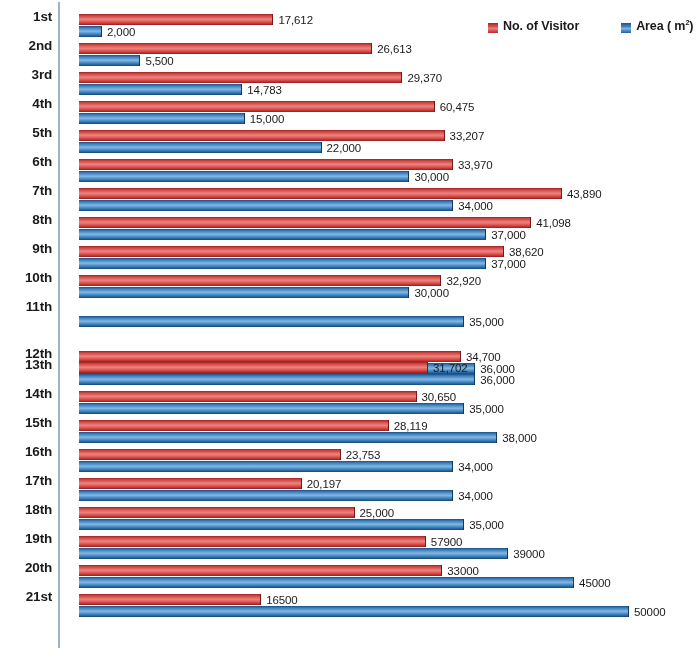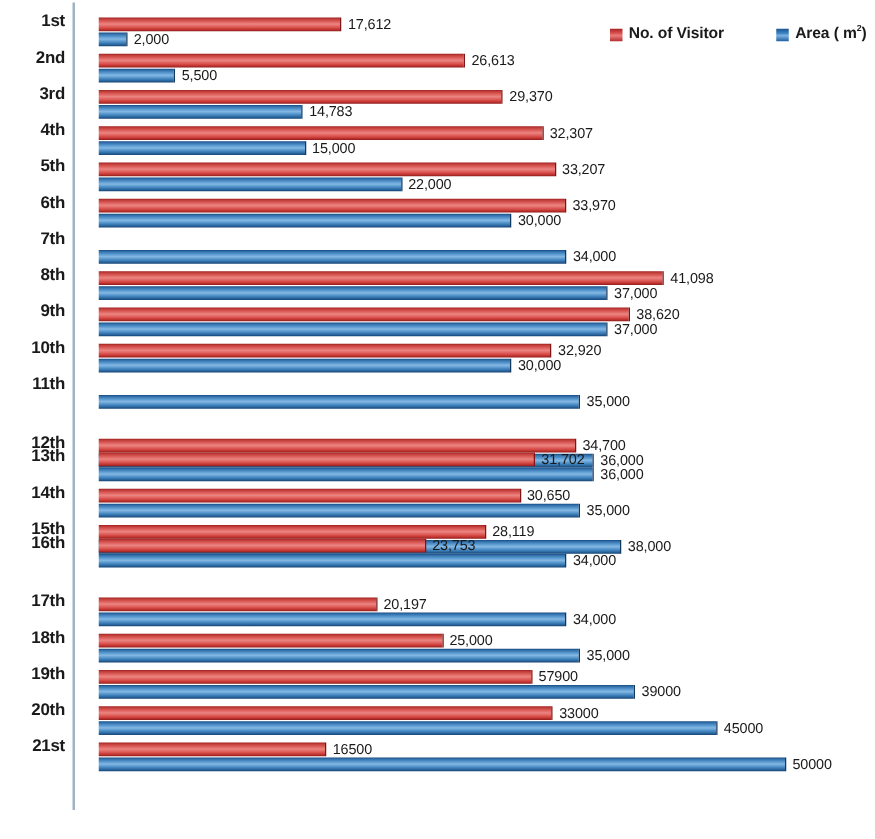--- a/index.html
+++ b/index.html
@@ -196,21 +196,21 @@
           </div>
           <div class="bar-wrap blue-bar">
             <div class="bar blue" style="width: 162.317px;"></div>
             <span class="bar-value">14,783</span>
           </div>
         </div>
         <div class="cat-row" style="top: 89px;">
           <div class="cat-label">4th</div>
           <div class="bar-wrap red-bar">
             <div class="bar red" style="width: 354.731px;"></div>
-            <span class="bar-value">32,307</span>
+            <span class="bar-value">60,475</span>
           </div>
           <div class="bar-wrap blue-bar">
             <div class="bar blue" style="width: 164.7px;"></div>
             <span class="bar-value">15,000</span>
           </div>
         </div>
         <div class="cat-row" style="top: 118px;">
           <div class="cat-label">5th</div>
           <div class="bar-wrap red-bar">
             <div class="bar red" style="width: 364.613px;"></div>
@@ -227,20 +227,24 @@
             <div class="bar red" style="width: 372.991px;"></div>
             <span class="bar-value">33,970</span>
           </div>
           <div class="bar-wrap blue-bar">
             <div class="bar blue" style="width: 329.4px;"></div>
             <span class="bar-value">30,000</span>
           </div>
         </div>
         <div class="cat-row" style="top: 176px;">
           <div class="cat-label">7th</div>
+          <div class="bar-wrap red-bar">
+            <div class="bar red" style="width: 481.912px;"></div>
+            <span class="bar-value">43,890</span>
+          </div>
           <div class="bar-wrap blue-bar">
             <div class="bar blue" style="width: 373.32px;"></div>
             <span class="bar-value">34,000</span>
           </div>
         </div>
         <div class="cat-row" style="top: 205px;">
           <div class="cat-label">8th</div>
           <div class="bar-wrap red-bar">
             <div class="bar red" style="width: 451.256px;"></div>
             <span class="bar-value">41,098</span>
@@ -316,21 +320,21 @@
           <div class="cat-label">15th</div>
           <div class="bar-wrap red-bar">
             <div class="bar red" style="width: 308.747px;"></div>
             <span class="bar-value">28,119</span>
           </div>
           <div class="bar-wrap blue-bar">
             <div class="bar blue" style="width: 417.24px;"></div>
             <span class="bar-value">38,000</span>
           </div>
         </div>
-        <div class="cat-row" style="top: 419px; text-decoration: underline;">
+        <div class="cat-row" style="top: 437px; text-decoration: underline;">
           <div class="cat-label">16th</div>
           <div class="bar-wrap red-bar">
             <div class="bar red" style="width: 260.808px;"></div>
             <span class="bar-value">23,753</span>
           </div>
           <div class="bar-wrap blue-bar">
             <div class="bar blue" style="width: 373.32px;"></div>
             <span class="bar-value">34,000</span>
           </div>
         </div>

